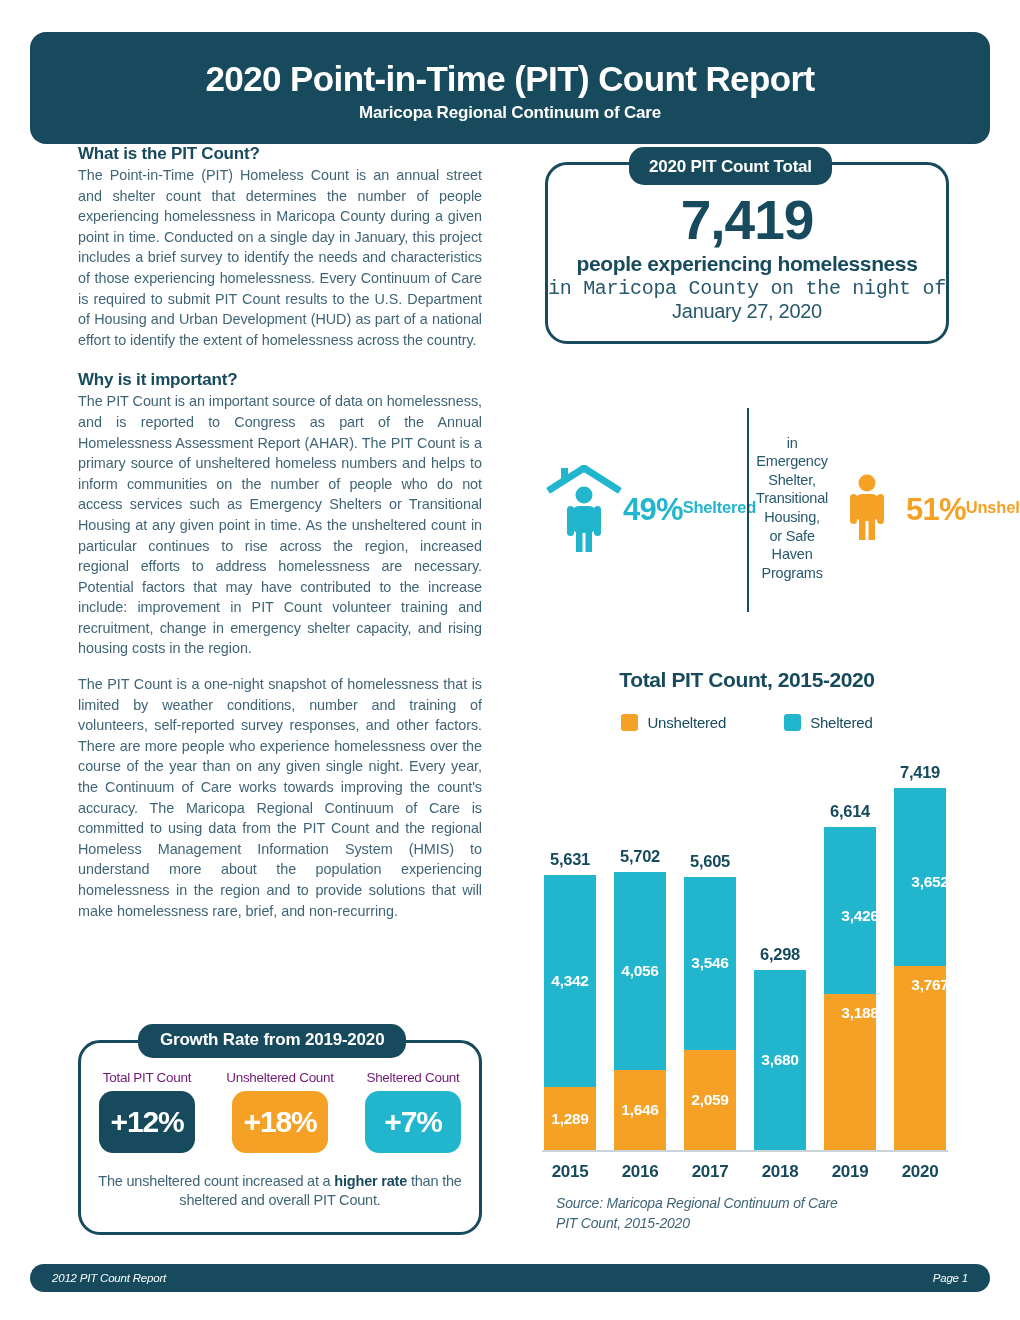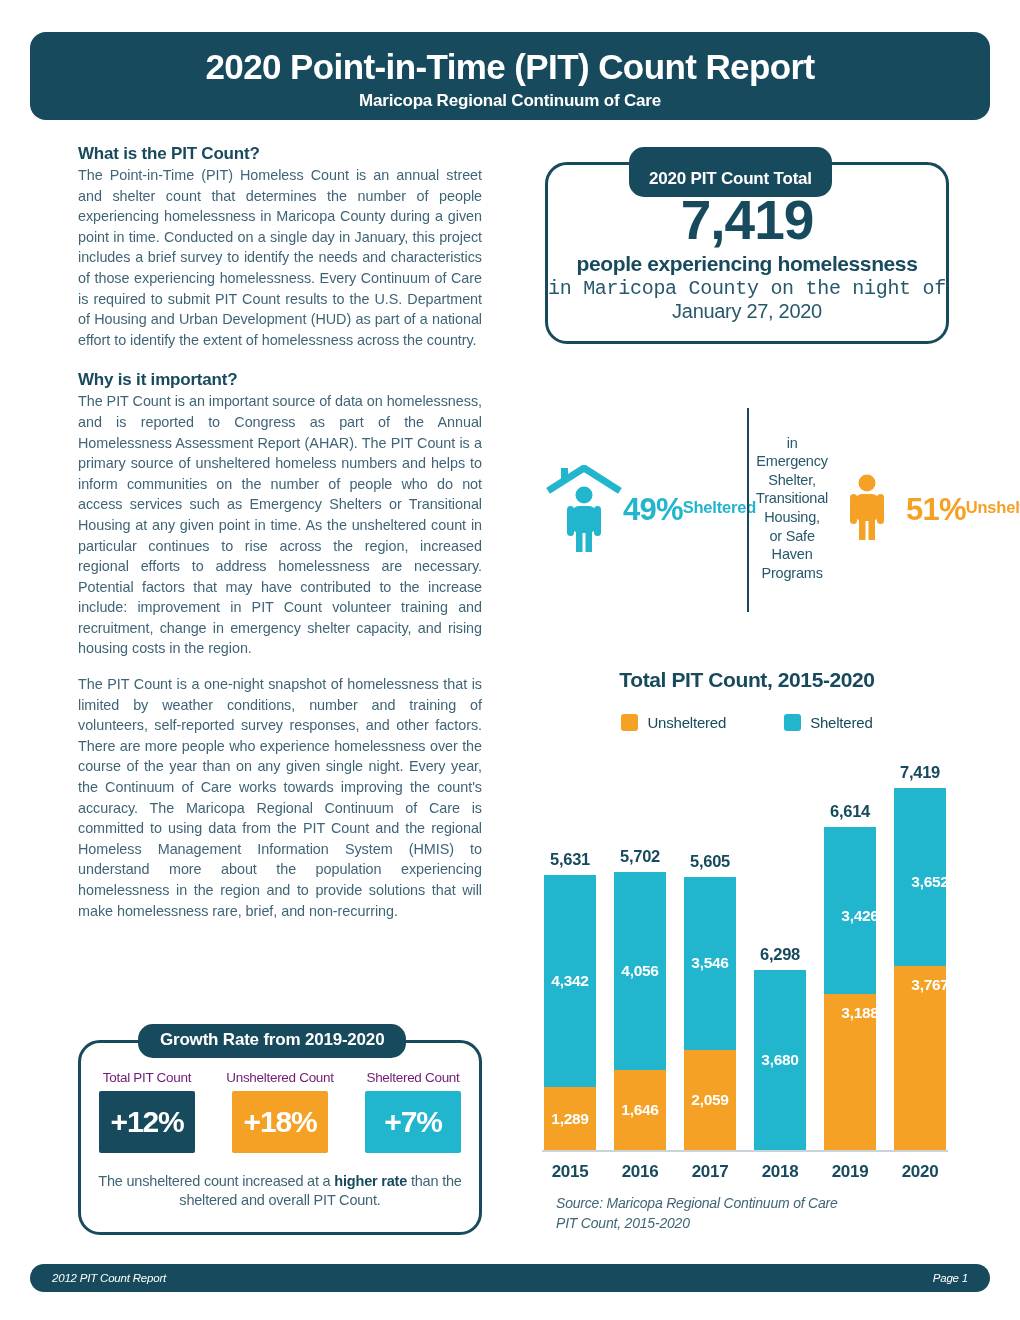--- a/index.html
+++ b/index.html
@@ -18,21 +18,21 @@
     background: #ffffff;
     overflow: hidden;
   }
 
   
   .header-bar {
     position: absolute;
     left: 30px;
     top: 32px;
     width: 960px;
-    height: 88px;
+    height: 112px;
     background: #164A5C;
     border-radius: 16px;
     display: flex;
     flex-direction: column;
     align-items: center;
     justify-content: center;
     padding-top: 8px;
   }
   .header-title {
     color: #ffffff;
@@ -87,21 +87,21 @@
     align-items: center;
     justify-content: center;
     padding-top: 10px;
   }
   .total-tab {
     position: absolute;
     left: 629px;
     top: 147px;
     background: #164A5C;
     border-radius: 15px;
-    padding: 22px 20px 8px 20px;
+    padding: 10px 20px 8px 20px;
     color: #ffffff;
     font-size: 17px;
     font-weight: bold;
     letter-spacing: -0.2px;
     z-index: 3;
   }
   .total-number {
     color: #164A5C;
     font-size: 55px;
     font-weight: bold;
@@ -332,21 +332,21 @@
     color: #701a75;
     font-size: 13.5px;
     font-weight: normal;
     letter-spacing: -0.3px;
     white-space: nowrap;
   }
   .growth-badge {
     margin-top: 6px;
     width: 96px;
     height: 62px;
-    border-radius: 2px;
+    border-radius: 14px;
     display: flex;
     align-items: center;
     justify-content: center;
     color: #ffffff;
     font-size: 30px;
     font-weight: bold;
     letter-spacing: -1.2px;
   }
   .growth-note {
     position: absolute;

